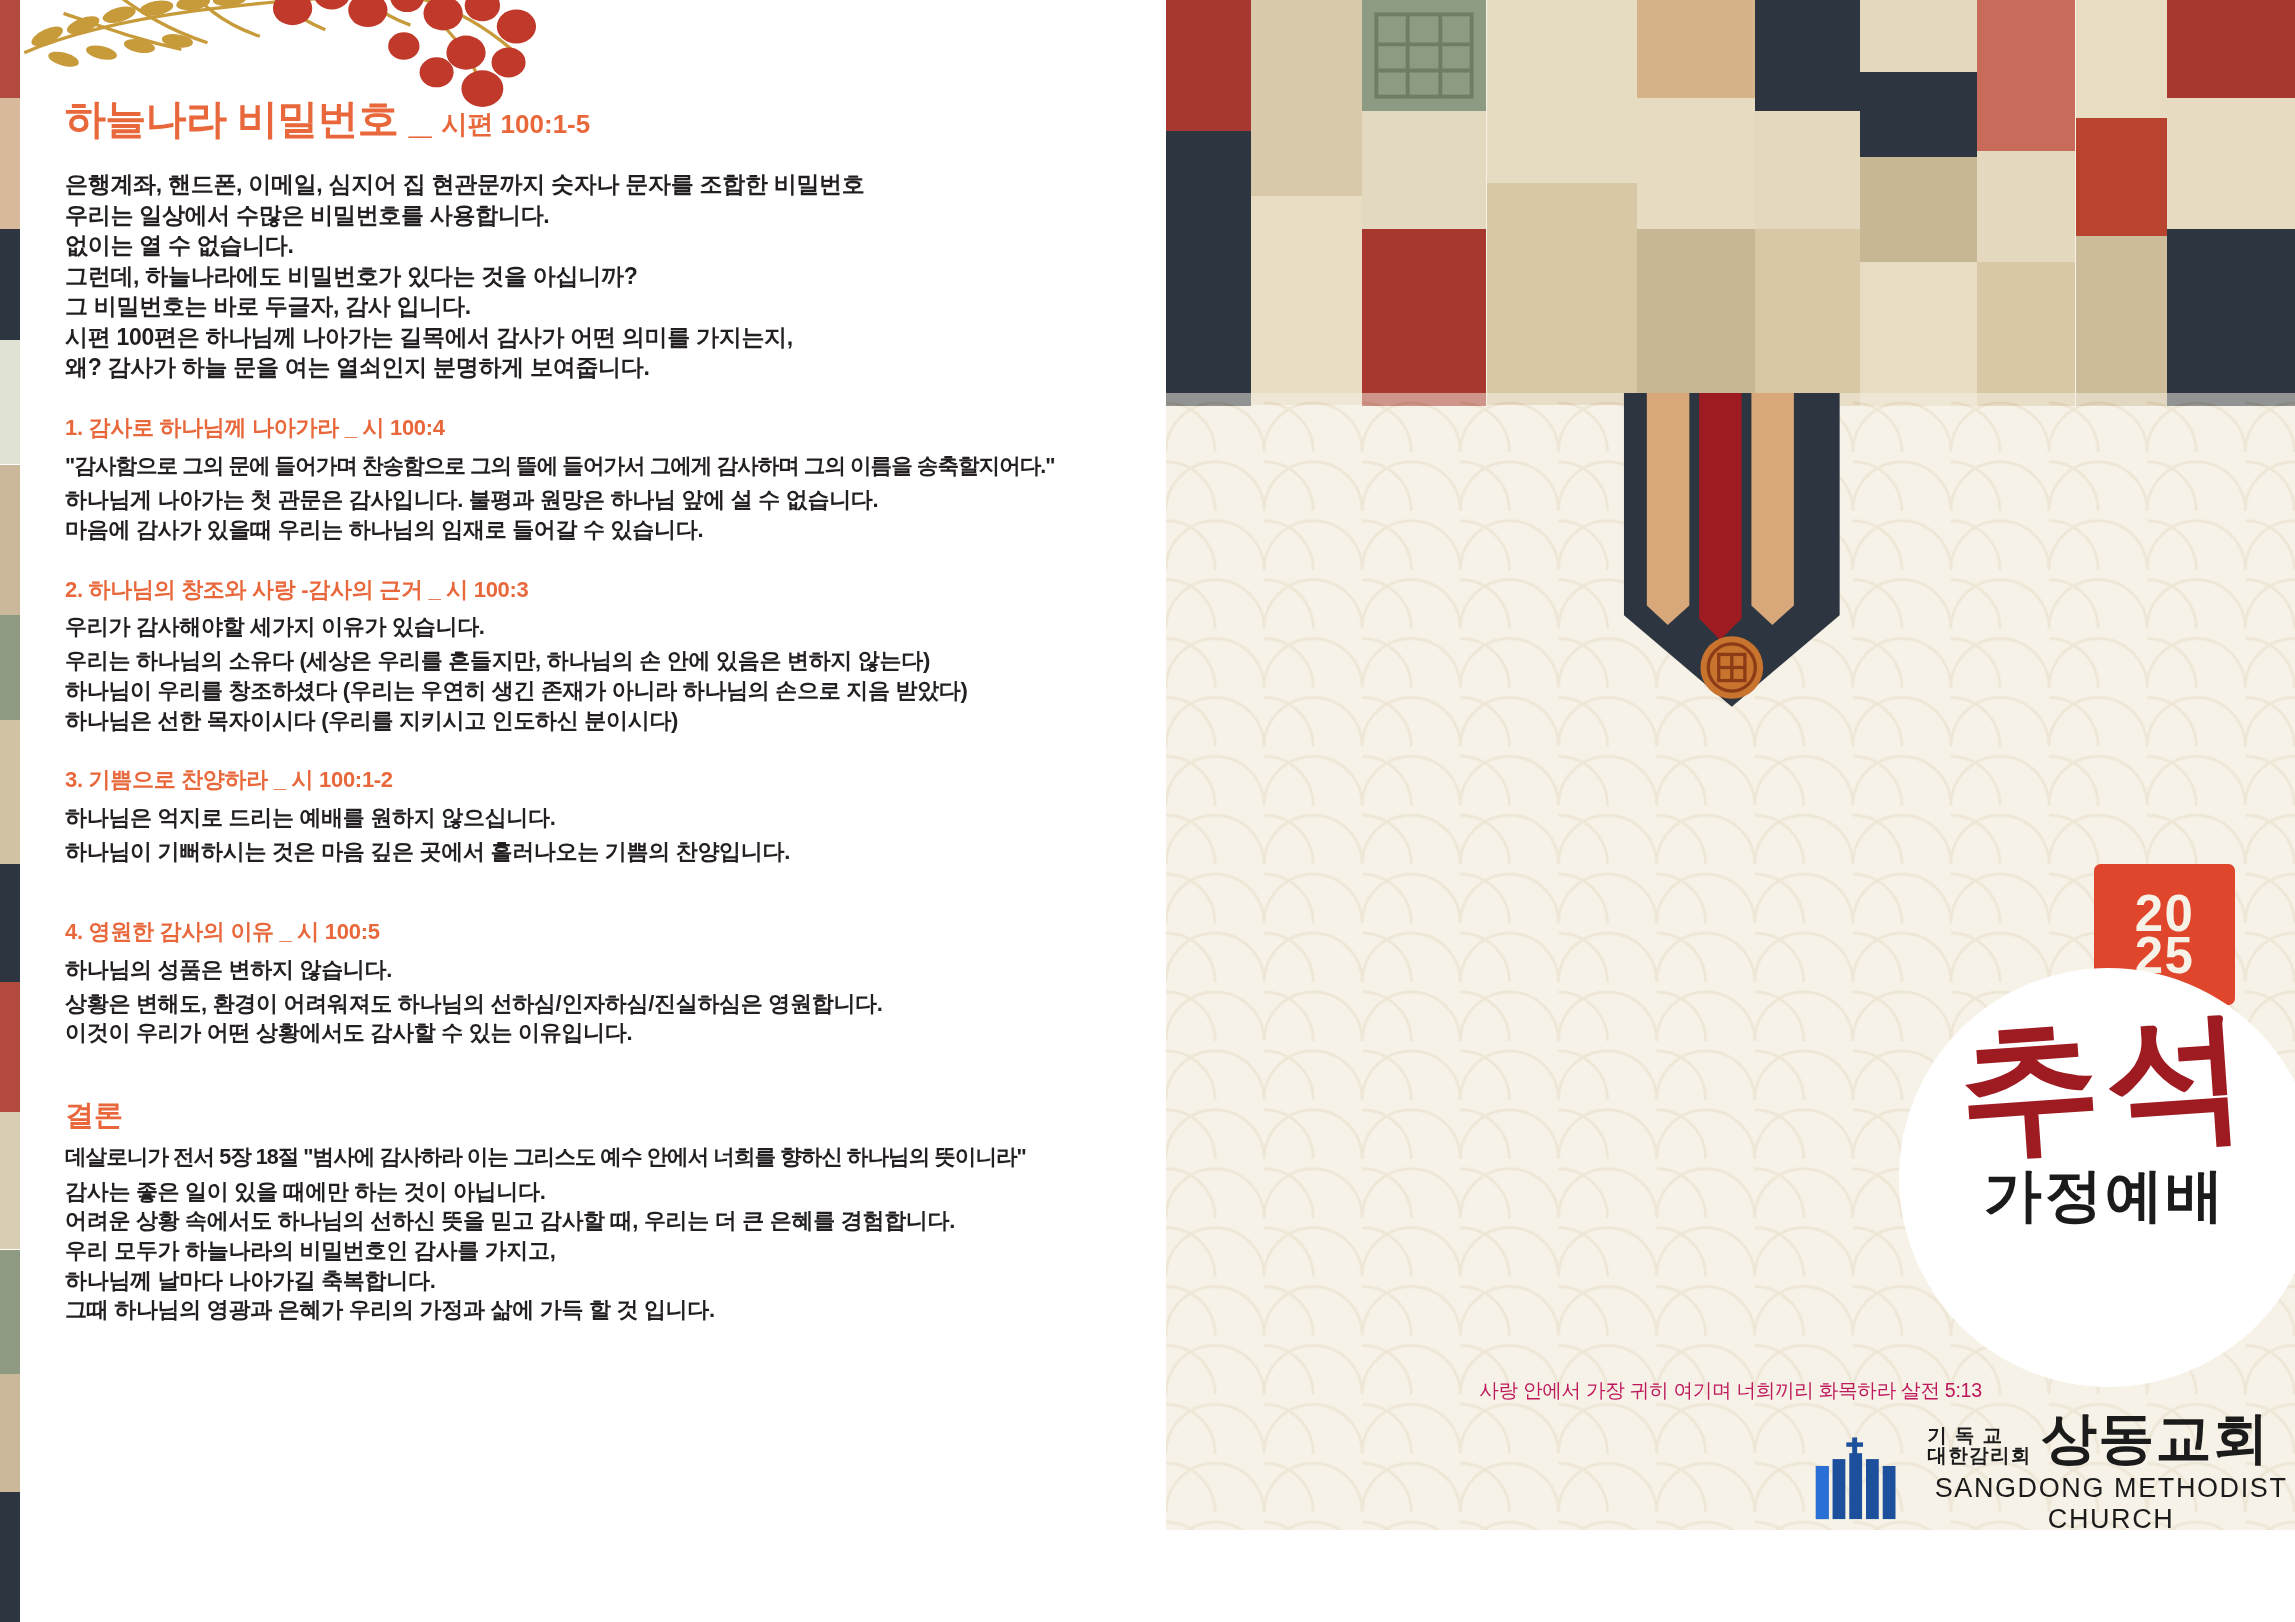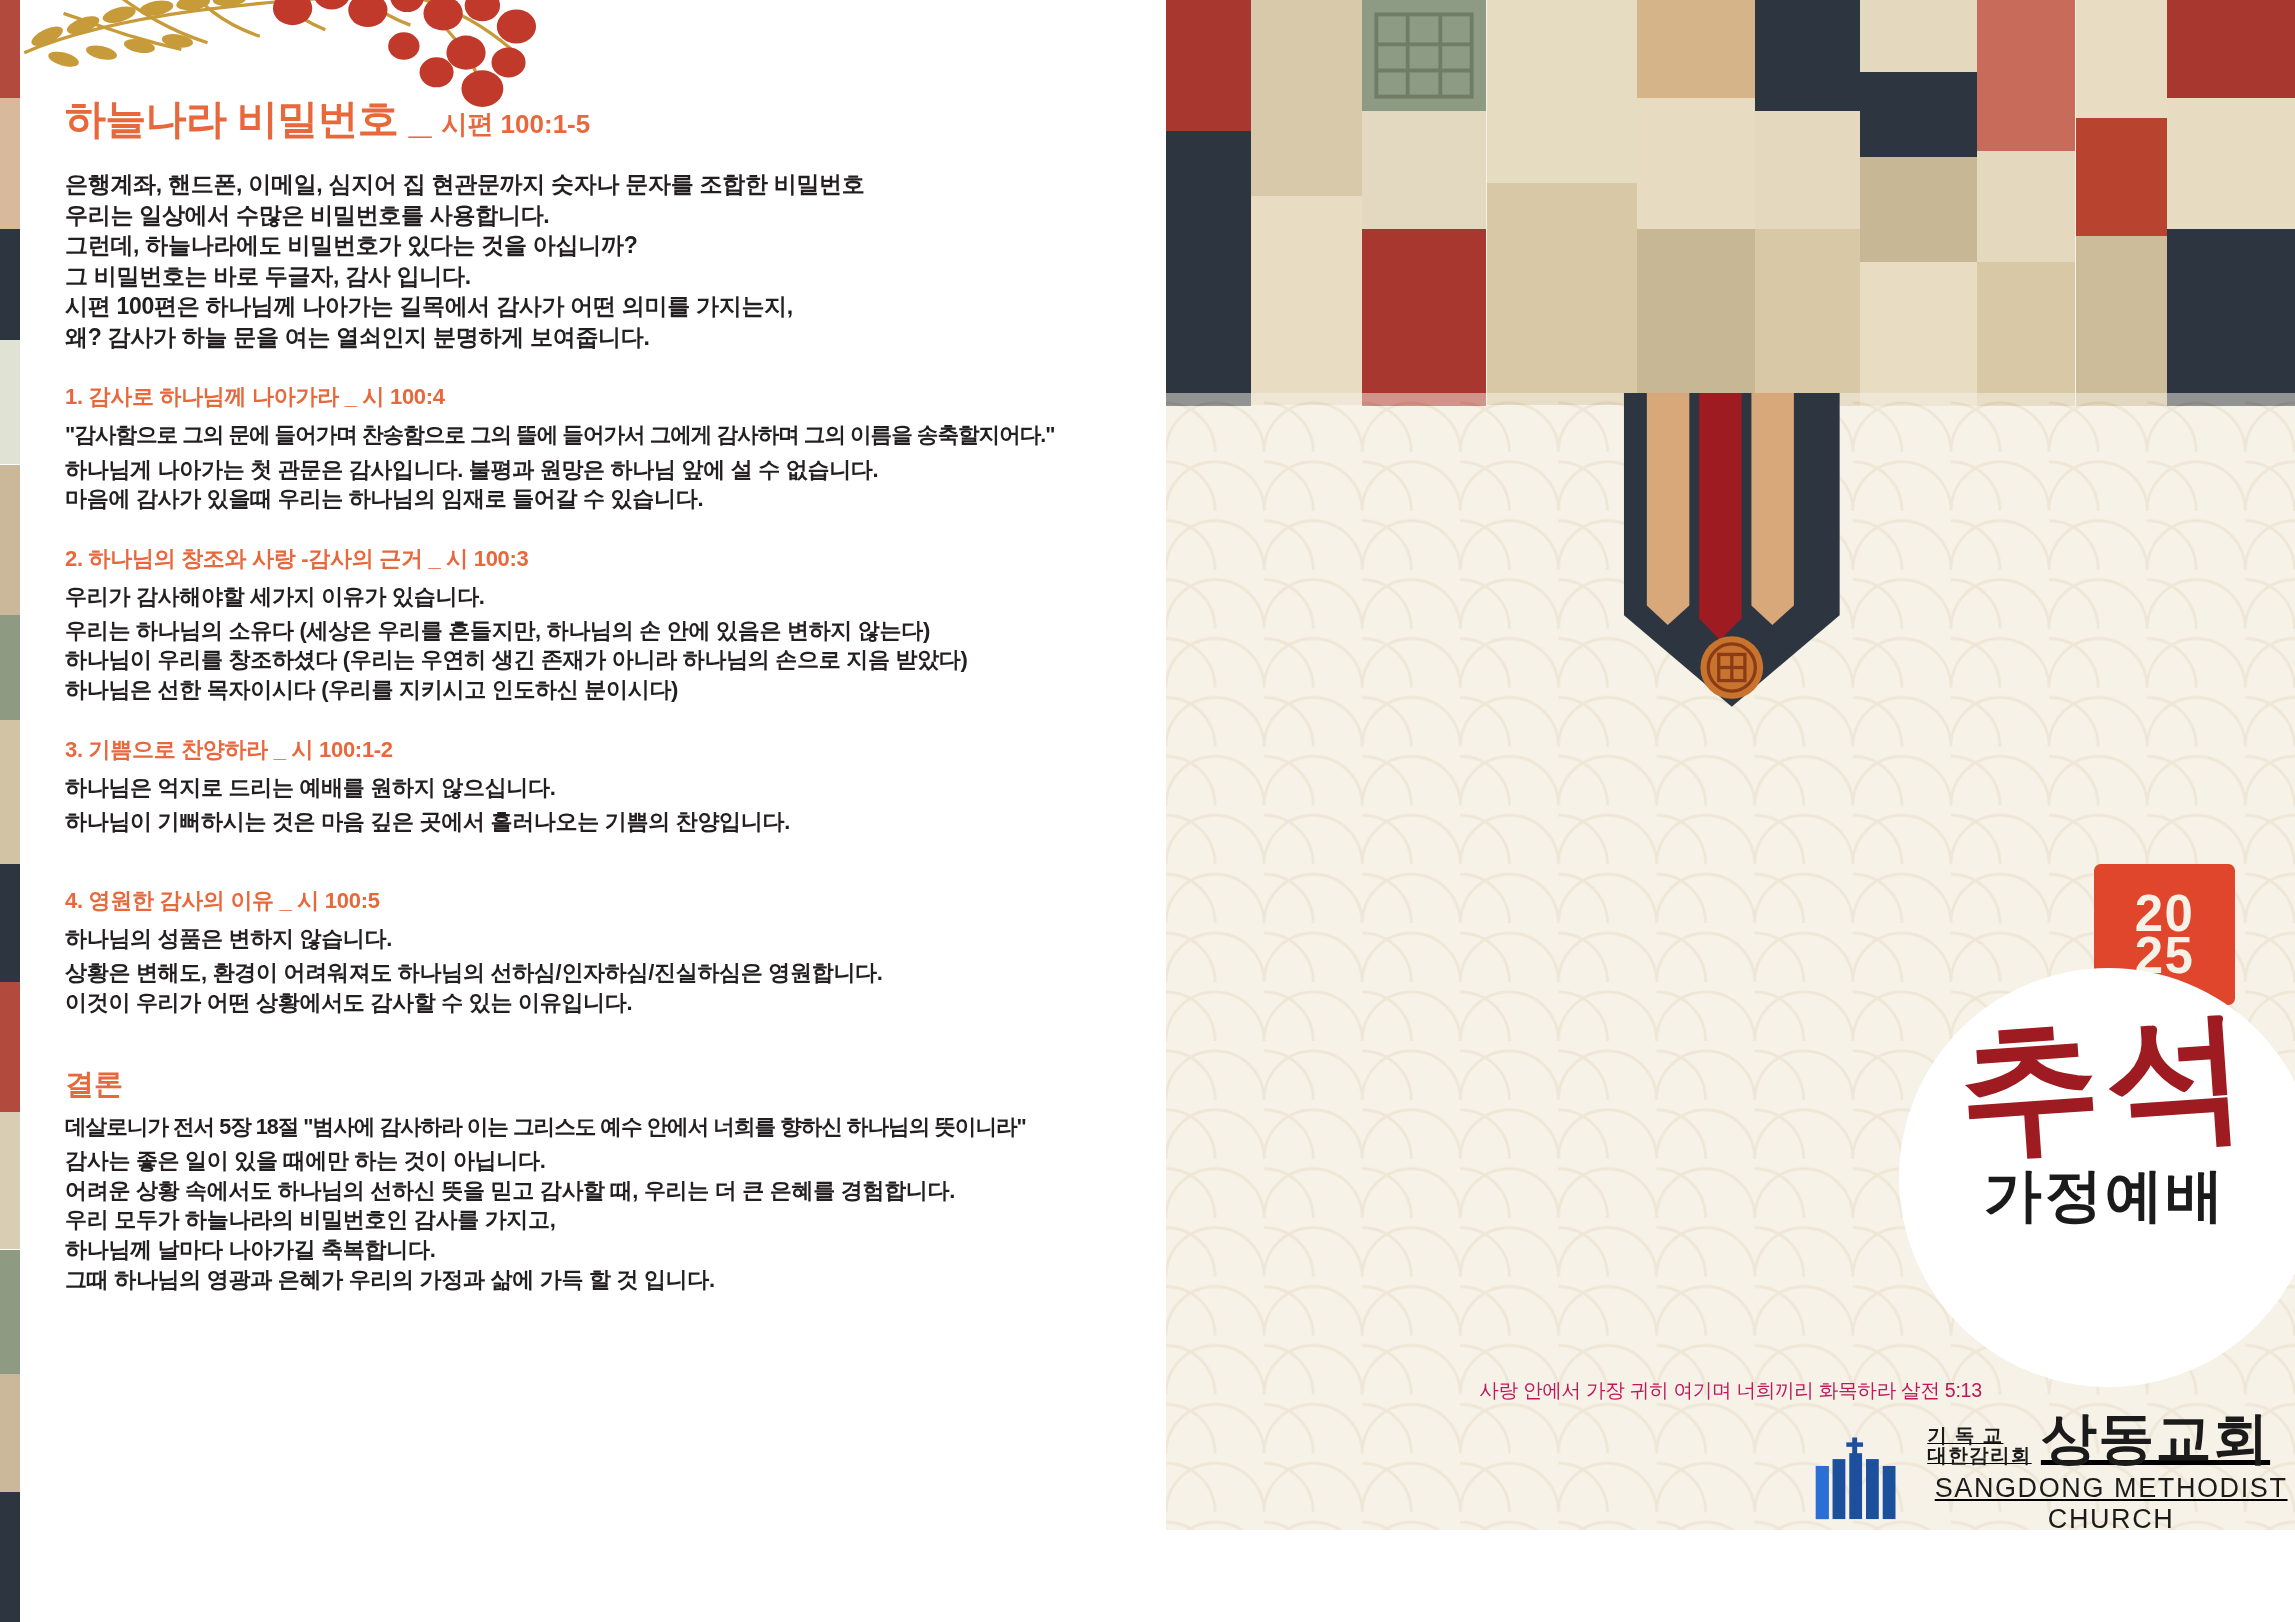--- a/index.html
+++ b/index.html
@@ -106,21 +106,21 @@
 
   .verse-foot {
     position: absolute; left: 0; top: 1377px; width: 1129px; text-align: center;
     font-size: 19.6px; color: #be185d; letter-spacing: -0.3px;
   }
 
   .logo-row {
     position: absolute; left: 641px; top: 1410px; display: flex; align-items: flex-end; gap: 17px;
   }
   .logo-mark { position: relative; width: 137px; height: 115px; }
-  .logo-text { padding-bottom: 2.6px; text-decoration: underline; }
+  .logo-text { padding-bottom: 2.6px; }
   .logo-kr { display: flex; align-items: flex-end; gap: 9.2px; }
   .logo-small {
     font-size: 19.6px; font-weight: bold; color: #1b1b1b; line-height: 1.05;
     letter-spacing: 1.3px;
   }
   .logo-big { font-size: 56px; font-weight: bold; color: #1b1b1b; letter-spacing: 1.3px; line-height: 1; }
   .logo-en {
     font-size: 27px; color: #1b1b1b; letter-spacing: 1.6px; margin-top: 6.5px; text-align: center;
   }
 
@@ -191,20 +191,21 @@
 
     <div class="content">
       <div class="title-row">
         <div class="title-main">하늘나라 비밀번호 _</div>
         <div class="title-ref">시편 100:1-5</div>
       </div>
 
       <div class="intro">
         <p class="body-line">은행계좌, 핸드폰, 이메일, 심지어 집 현관문까지 숫자나 문자를 조합한 비밀번호</p>
         <p class="body-line">우리는 일상에서 수많은 비밀번호를 사용합니다.</p>
+        <p class="body-line">없이는 열 수 없습니다.</p>
         <p class="body-line">그런데, 하늘나라에도 비밀번호가 있다는 것을 아십니까?</p>
         <p class="body-line">그 비밀번호는 바로 두글자, 감사 입니다.</p>
         <p class="body-line">시편 100편은 하나님께 나아가는 길목에서 감사가 어떤 의미를 가지는지,</p>
         <p class="body-line">왜? 감사가 하늘 문을 여는 열쇠인지 분명하게 보여줍니다.</p>
       </div>
 
       <div class="section">
         <div class="sec-head">1. 감사로 하나님께 나아가라 _ 시 100:4</div>
         <div class="sec-verse">"감사함으로 그의 문에 들어가며 찬송함으로 그의 뜰에 들어가서 그에게 감사하며 그의 이름을 송축할지어다."</div>
         <div class="sec-line">하나님게 나아가는 첫 관문은 감사입니다. 불평과 원망은 하나님 앞에 설 수 없습니다.</div>

